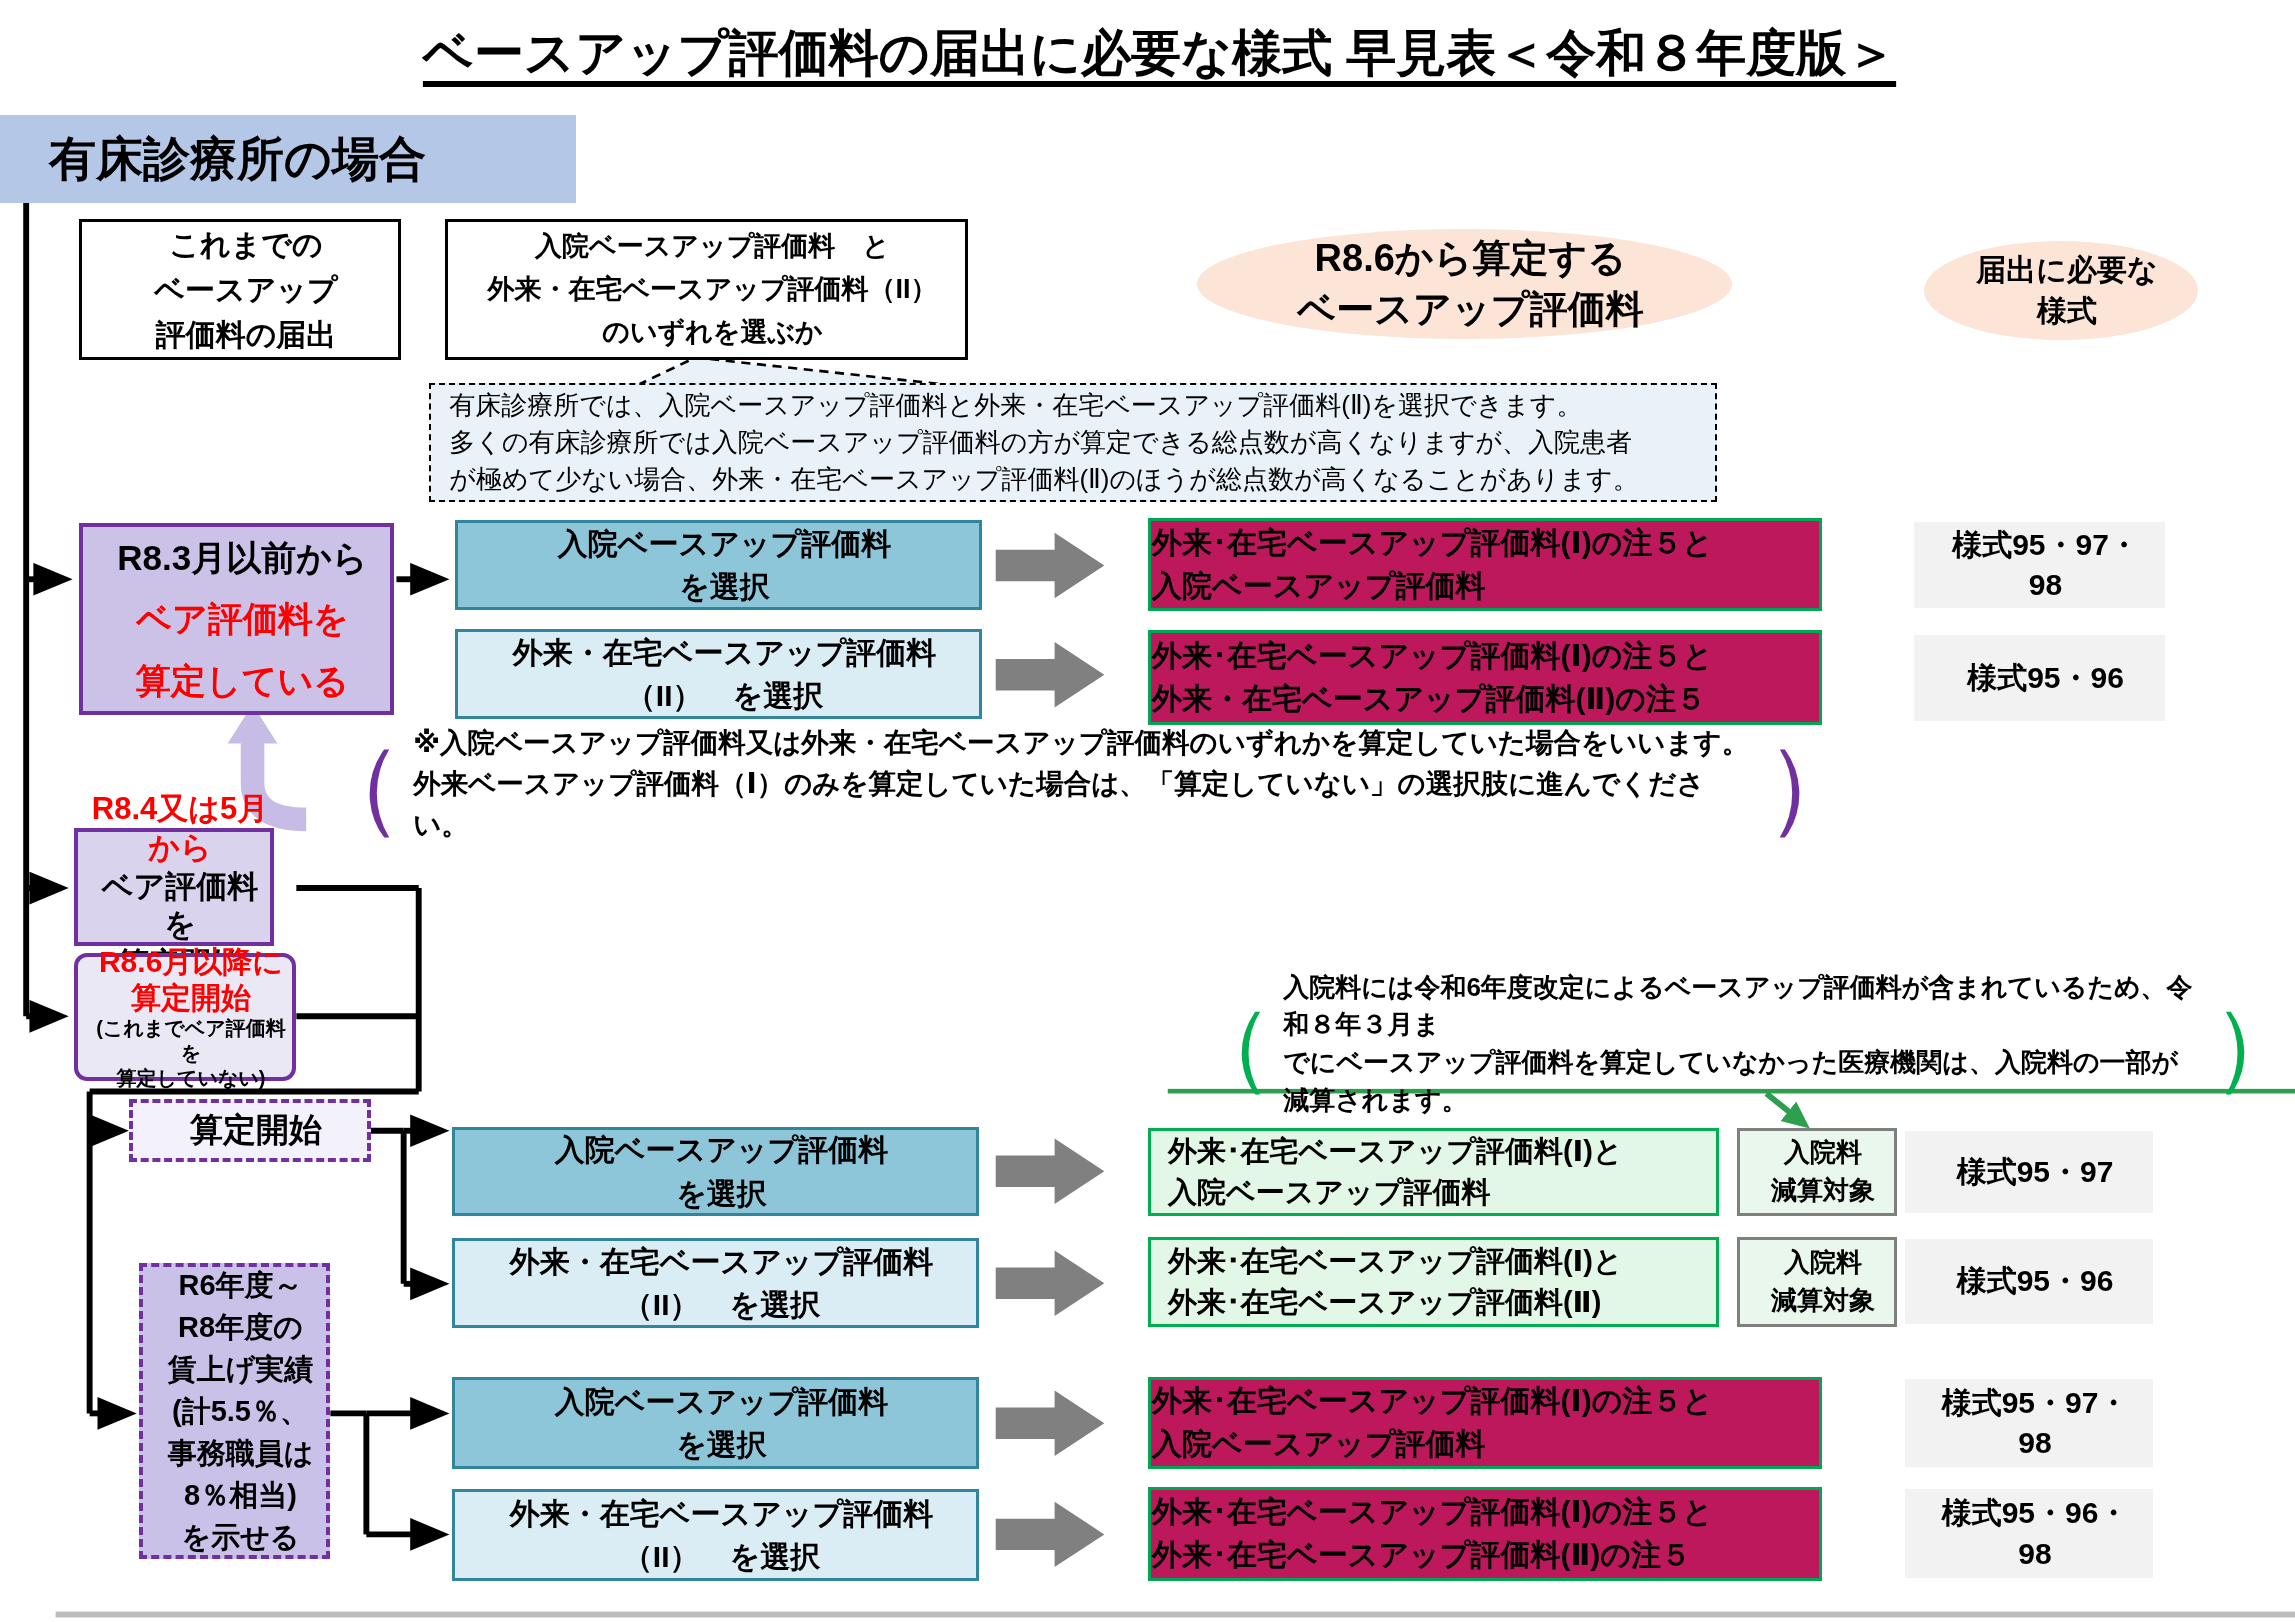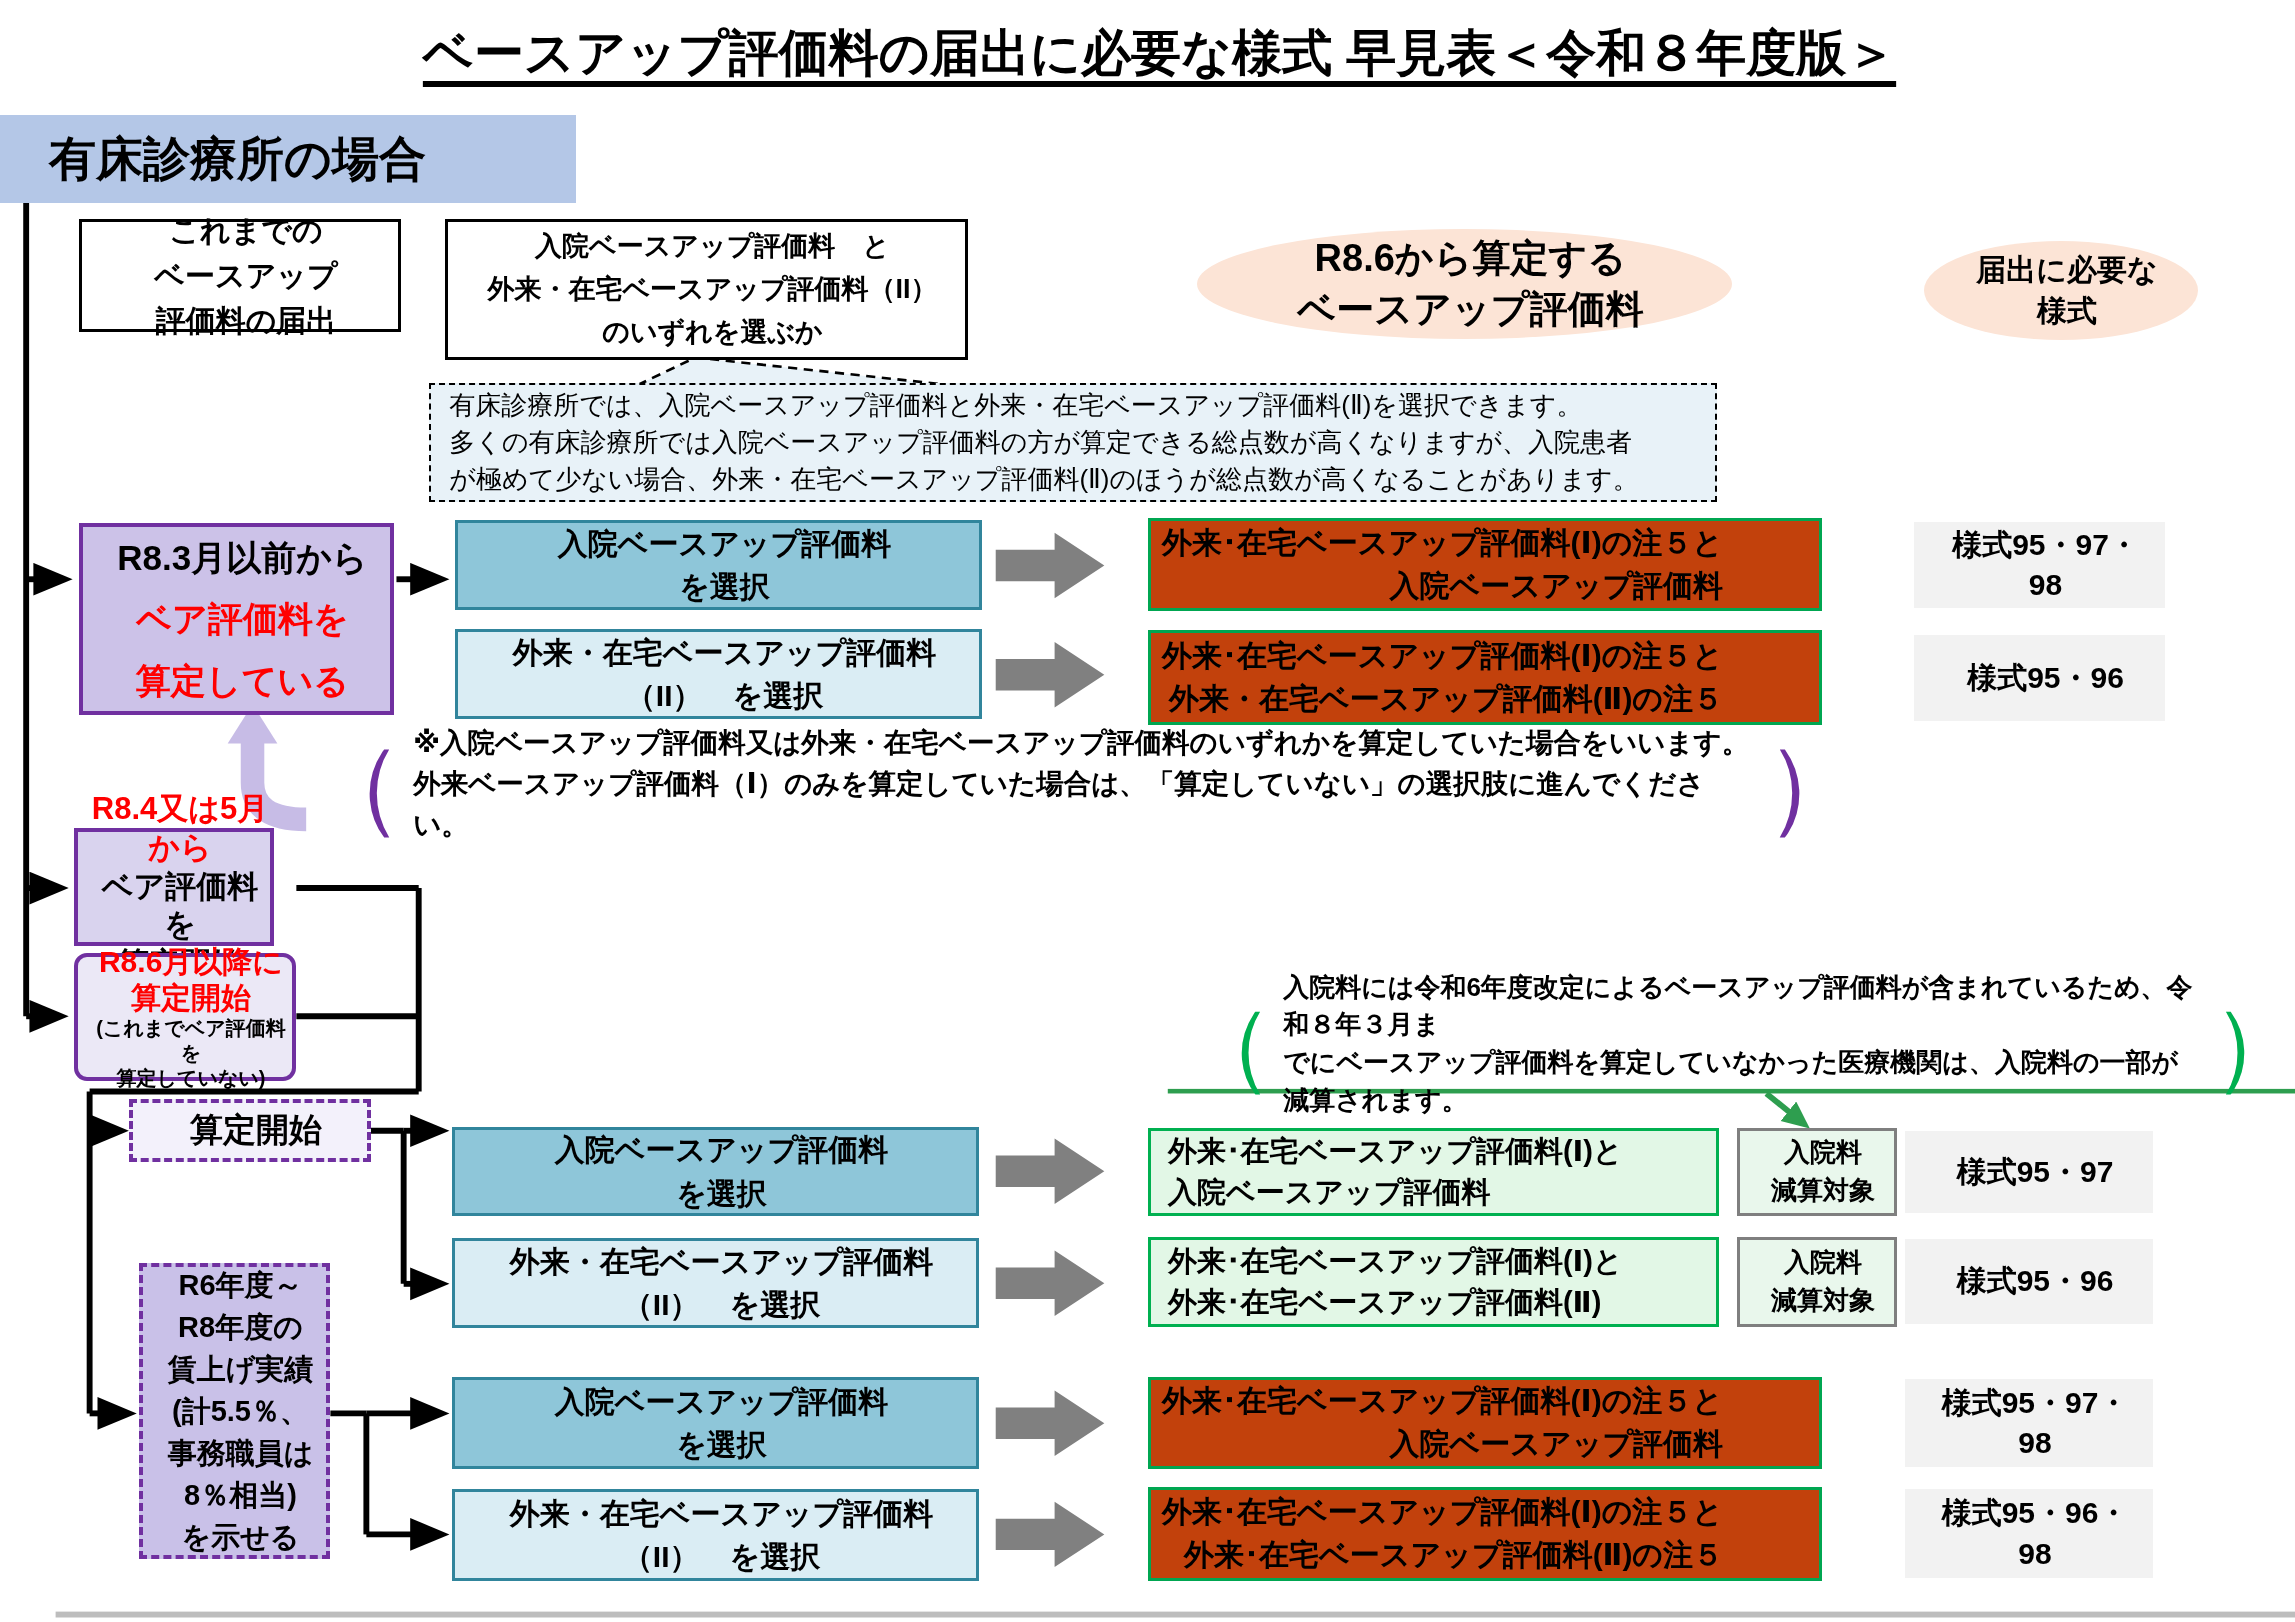--- a/index.html
+++ b/index.html
@@ -24,22 +24,22 @@
   .callout-note{left:429px;top:383px;width:1288px;height:119px;background:#e8f2f8;
     border:2.6px dashed #000;box-sizing:border-box;font-size:26px;line-height:1.42;
     display:flex;align-items:center;padding:3.9px 18.3px;}
 
   .purple-solid{border:4.6px solid #7030a0;box-sizing:border-box;font-weight:bold;}
   .purple-dashed{border:4.6px dashed #7030a0;box-sizing:border-box;font-weight:bold;}
 
   .blue-dark{background:#8ec6d9;border:3.9px solid #31859c;box-sizing:border-box;font-weight:bold;font-size:30px;line-height:1.45;}
   .blue-light{background:#daedf4;border:3.9px solid #31859c;box-sizing:border-box;font-weight:bold;font-size:30px;line-height:1.45;}
 
-  .green-bright{background:#c2410c;border:3.9px solid #00a651;box-sizing:border-box;font-weight:bold;
-    font-size:30px;line-height:1.42;padding-left:11px;text-align:right;}
+  .green-bright{background:#be185d;border:3.9px solid #00a651;box-sizing:border-box;font-weight:bold;
+    font-size:30px;line-height:1.42;padding-left:1px;}
   .green-pale{background:#e2f7e6;border:3.9px solid #00b050;box-sizing:border-box;font-weight:bold;
     font-size:29px;line-height:1.42;padding-left:17px;}
   .reduction{background:#e9f7ec;border:3.9px solid #7f7f7f;box-sizing:border-box;font-weight:bold;
     font-size:26px;line-height:1.45;margin-left:16px;}
   .form-label{background:#f2f2f2;font-weight:bold;font-size:30px;line-height:1.35;}
 
   .brace{color:#7030a0;font-size:98px;font-weight:normal;line-height:1;transform:scaleY(1.05);}
   .brace-green{color:#00b050;font-size:92px;font-weight:normal;line-height:1;transform:scaleY(1.05);}
   .note-flex{display:flex;align-items:center;gap:9.2px;}
   .red{color:#ff0000;}
@@ -106,21 +106,21 @@
       <rect x="1785" y="1664" width="1723" height="7" fill="#2e9e4f"></rect>
       <path d="M2700,1671 L2736,1700" stroke="#2e9e4f" stroke-width="9" fill="none" marker-end="url(#arrG)"></path>
     </g>
 
     <rect x="85" y="2463" width="3423" height="9" fill="#bdbdbd"></rect>
   </svg>
 
   <div class="abs page-title">ベースアップ評価料の届出に必要な様式 早見表＜令和８年度版＞</div>
   <div class="abs section-header">有床診療所の場合</div>
 
-  <div class="abs plain-box ctr pre" style="left:79px;top:219px;width:322px;height:113px;font-size:30px;line-height:1.5;">これまでの
+  <div class="abs plain-box ctr pre" style="left:79px;top:219px;width:322px;height:141px;font-size:30px;line-height:1.5;">これまでの
 ベースアップ
 評価料の届出</div>
   <div class="abs plain-box ctr pre" style="left:445px;top:219px;width:523px;height:141px;font-size:27px;line-height:1.6;">入院ベースアップ評価料　と
 外来・在宅ベースアップ評価料（II）
 のいずれを選ぶか</div>
 
   <div class="abs oval ctr pre" style="left:1197px;top:229px;width:523px;height:110px;font-size:38px;line-height:1.35;">R8.6から算定する
 ベースアップ評価料</div>
   <div class="abs oval ctr pre" style="left:1924px;top:241px;width:262px;height:99px;font-size:30px;line-height:1.35;">届出に必要な
 様式</div>

